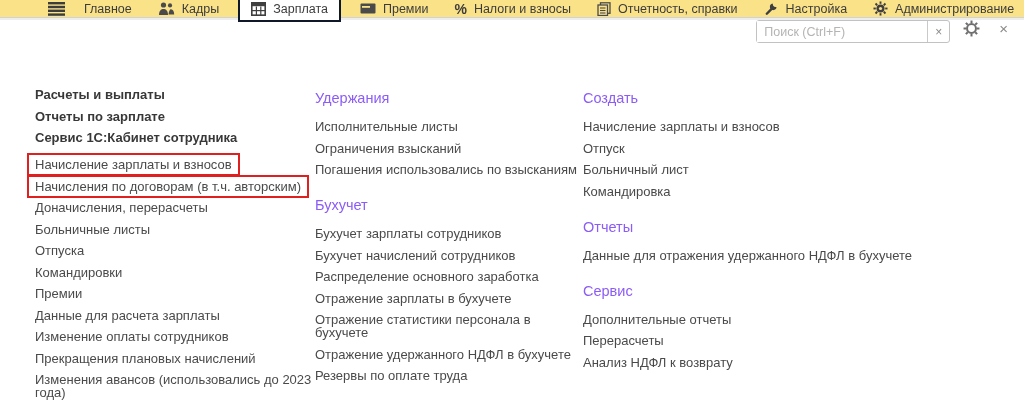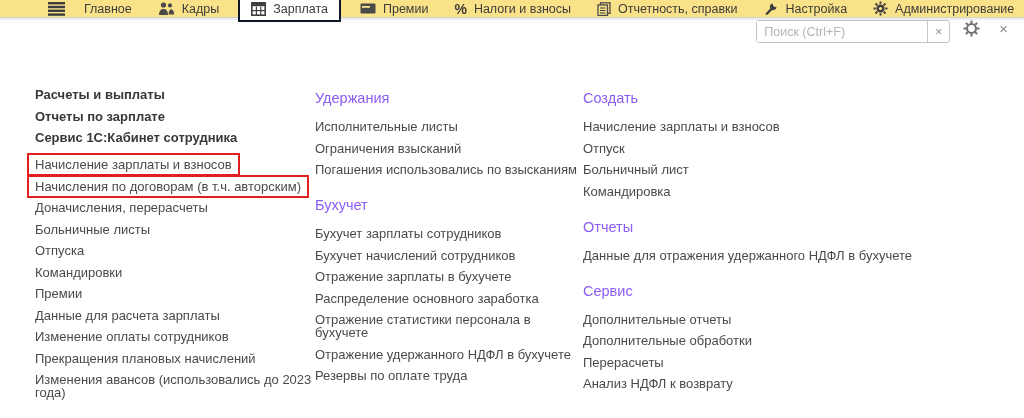--- a/index.html
+++ b/index.html
@@ -240,22 +240,22 @@
         <li><a class="lnk">Исполнительные листы</a></li>
         <li><a class="lnk">Ограничения взысканий</a></li>
         <li><a class="lnk">Погашения использовались по взысканиям</a></li>
       </ul>
     </div>
     <div class="section">
       <h3 class="sect">Бухучет</h3>
       <ul class="menu sub">
         <li><a class="lnk">Бухучет зарплаты сотрудников</a></li>
         <li><a class="lnk">Бухучет начислений сотрудников</a></li>
+        <li><a class="lnk">Распределение основного заработка</a></li>
         <li><a class="lnk">Отражение зарплаты в бухучете</a></li>
-        <li><a class="lnk">Распределение основного заработка</a></li>
         <li><a class="lnk">Отражение статистики персонала в бухучете</a></li>
         <li><a class="lnk">Отражение удержанного НДФЛ в бухучете</a></li>
         <li><a class="lnk">Резервы по оплате труда</a></li>
       </ul>
     </div>
 
   </div>
 
   <div class="col col-right">
     <div class="section">
@@ -270,19 +270,18 @@
     <div class="section">
       <h3 class="sect">Отчеты</h3>
       <ul class="menu sub">
         <li><a class="lnk">Данные для отражения удержанного НДФЛ в бухучете</a></li>
       </ul>
     </div>
     <div class="section">
       <h3 class="sect">Сервис</h3>
       <ul class="menu sub">
         <li><a class="lnk">Дополнительные отчеты</a></li>
-        <li><a class="lnk">Дополнительные обработки</a></li>
         <li><a class="lnk">Перерасчеты</a></li>
         <li><a class="lnk">Анализ НДФЛ к возврату</a></li>
       </ul>
     </div>
   </div>
 </div>
 
 </body></html>

